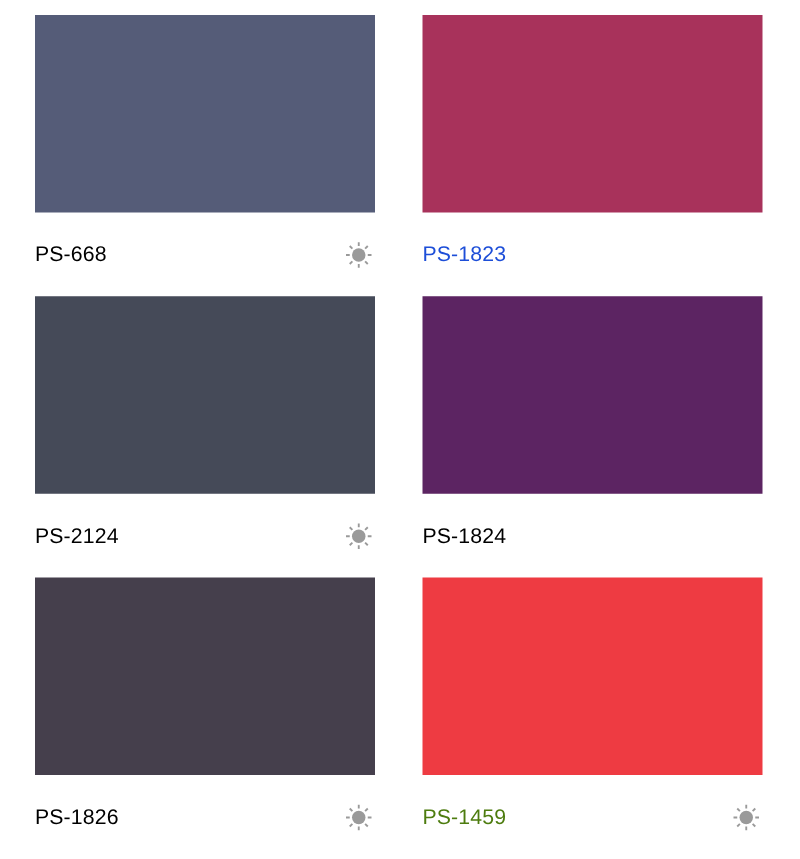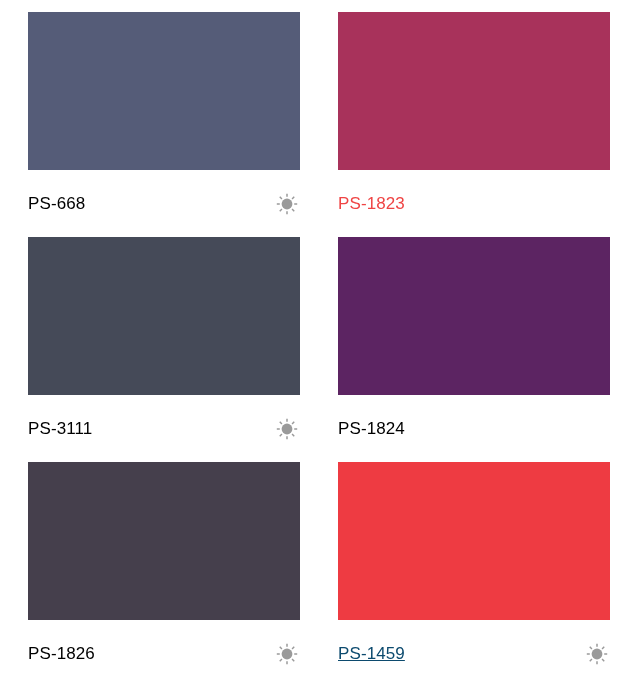--- a/index.html
+++ b/index.html
@@ -86,39 +86,39 @@
             <line x1="5.91" y1="5.91" x2="3.79" y2="3.79" stroke="#9A9A9A" stroke-width="1.5" stroke-linecap="butt"></line>
             <line x1="11.00" y1="3.80" x2="11.00" y2="0.80" stroke="#9A9A9A" stroke-width="1.5" stroke-linecap="butt"></line>
             <line x1="16.09" y1="5.91" x2="18.21" y2="3.79" stroke="#9A9A9A" stroke-width="1.5" stroke-linecap="butt"></line>
           </svg></span>
     </div>
   </div>
 
   <div class="swatch-cell">
     <div class="swatch-chip" style="background-color: rgb(168, 50, 91);"></div>
     <div class="swatch-footer">
-      <span class="swatch-label" style="color: #ef4444; text-align: center;">PS-1823</span>
+      <span class="swatch-label" style="color: #1d4ed8; text-align: center;">PS-1823</span>
       <span class="sun-icon hidden"><svg viewBox="0 0 22 22" width="22" height="22" xmlns="http://www.w3.org/2000/svg">
             <circle cx="11" cy="11" r="5.4" fill="#9A9A9A"></circle>
             <line x1="18.20" y1="11.00" x2="21.20" y2="11.00" stroke="#9A9A9A" stroke-width="1.5" stroke-linecap="butt"></line>
             <line x1="16.09" y1="16.09" x2="18.21" y2="18.21" stroke="#9A9A9A" stroke-width="1.5" stroke-linecap="butt"></line>
             <line x1="11.00" y1="18.20" x2="11.00" y2="21.20" stroke="#9A9A9A" stroke-width="1.5" stroke-linecap="butt"></line>
             <line x1="5.91" y1="16.09" x2="3.79" y2="18.21" stroke="#9A9A9A" stroke-width="1.5" stroke-linecap="butt"></line>
             <line x1="3.80" y1="11.00" x2="0.80" y2="11.00" stroke="#9A9A9A" stroke-width="1.5" stroke-linecap="butt"></line>
             <line x1="5.91" y1="5.91" x2="3.79" y2="3.79" stroke="#9A9A9A" stroke-width="1.5" stroke-linecap="butt"></line>
             <line x1="11.00" y1="3.80" x2="11.00" y2="0.80" stroke="#9A9A9A" stroke-width="1.5" stroke-linecap="butt"></line>
             <line x1="16.09" y1="5.91" x2="18.21" y2="3.79" stroke="#9A9A9A" stroke-width="1.5" stroke-linecap="butt"></line>
           </svg></span>
     </div>
   </div>
 
   <div class="swatch-cell">
     <div class="swatch-chip" style="background-color: rgb(69, 74, 88);"></div>
     <div class="swatch-footer">
-      <span class="swatch-label" style="color: rgb(0, 0, 0);">PS-3111</span>
+      <span class="swatch-label" style="color: rgb(0, 0, 0);">PS-2124</span>
       <span class="sun-icon"><svg viewBox="0 0 22 22" width="22" height="22" xmlns="http://www.w3.org/2000/svg">
             <circle cx="11" cy="11" r="5.4" fill="#9A9A9A"></circle>
             <line x1="18.20" y1="11.00" x2="21.20" y2="11.00" stroke="#9A9A9A" stroke-width="1.5" stroke-linecap="butt"></line>
             <line x1="16.09" y1="16.09" x2="18.21" y2="18.21" stroke="#9A9A9A" stroke-width="1.5" stroke-linecap="butt"></line>
             <line x1="11.00" y1="18.20" x2="11.00" y2="21.20" stroke="#9A9A9A" stroke-width="1.5" stroke-linecap="butt"></line>
             <line x1="5.91" y1="16.09" x2="3.79" y2="18.21" stroke="#9A9A9A" stroke-width="1.5" stroke-linecap="butt"></line>
             <line x1="3.80" y1="11.00" x2="0.80" y2="11.00" stroke="#9A9A9A" stroke-width="1.5" stroke-linecap="butt"></line>
             <line x1="5.91" y1="5.91" x2="3.79" y2="3.79" stroke="#9A9A9A" stroke-width="1.5" stroke-linecap="butt"></line>
             <line x1="11.00" y1="3.80" x2="11.00" y2="0.80" stroke="#9A9A9A" stroke-width="1.5" stroke-linecap="butt"></line>
             <line x1="16.09" y1="5.91" x2="18.21" y2="3.79" stroke="#9A9A9A" stroke-width="1.5" stroke-linecap="butt"></line>
@@ -158,21 +158,21 @@
             <line x1="5.91" y1="5.91" x2="3.79" y2="3.79" stroke="#9A9A9A" stroke-width="1.5" stroke-linecap="butt"></line>
             <line x1="11.00" y1="3.80" x2="11.00" y2="0.80" stroke="#9A9A9A" stroke-width="1.5" stroke-linecap="butt"></line>
             <line x1="16.09" y1="5.91" x2="18.21" y2="3.79" stroke="#9A9A9A" stroke-width="1.5" stroke-linecap="butt"></line>
           </svg></span>
     </div>
   </div>
 
   <div class="swatch-cell">
     <div class="swatch-chip" style="background-color: rgb(238, 59, 66);"></div>
     <div class="swatch-footer">
-      <span class="swatch-label" style="color: #0c4a6e; text-decoration: underline;">PS-1459</span>
+      <span class="swatch-label" style="color: #4d7c0f;">PS-1459</span>
       <span class="sun-icon"><svg viewBox="0 0 22 22" width="22" height="22" xmlns="http://www.w3.org/2000/svg">
             <circle cx="11" cy="11" r="5.4" fill="#9A9A9A"></circle>
             <line x1="18.20" y1="11.00" x2="21.20" y2="11.00" stroke="#9A9A9A" stroke-width="1.5" stroke-linecap="butt"></line>
             <line x1="16.09" y1="16.09" x2="18.21" y2="18.21" stroke="#9A9A9A" stroke-width="1.5" stroke-linecap="butt"></line>
             <line x1="11.00" y1="18.20" x2="11.00" y2="21.20" stroke="#9A9A9A" stroke-width="1.5" stroke-linecap="butt"></line>
             <line x1="5.91" y1="16.09" x2="3.79" y2="18.21" stroke="#9A9A9A" stroke-width="1.5" stroke-linecap="butt"></line>
             <line x1="3.80" y1="11.00" x2="0.80" y2="11.00" stroke="#9A9A9A" stroke-width="1.5" stroke-linecap="butt"></line>
             <line x1="5.91" y1="5.91" x2="3.79" y2="3.79" stroke="#9A9A9A" stroke-width="1.5" stroke-linecap="butt"></line>
             <line x1="11.00" y1="3.80" x2="11.00" y2="0.80" stroke="#9A9A9A" stroke-width="1.5" stroke-linecap="butt"></line>
             <line x1="16.09" y1="5.91" x2="18.21" y2="3.79" stroke="#9A9A9A" stroke-width="1.5" stroke-linecap="butt"></line>

